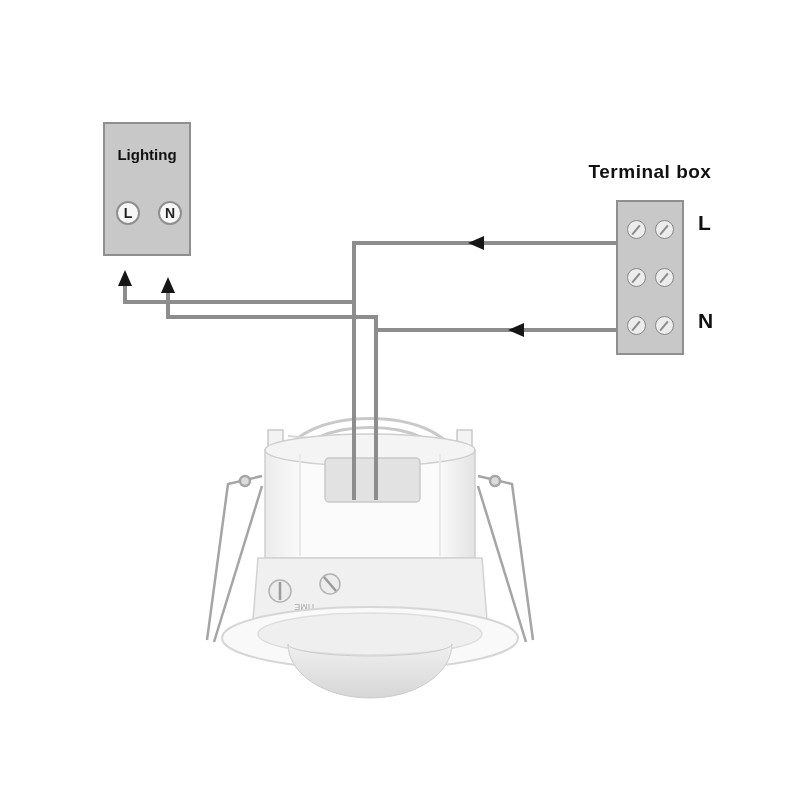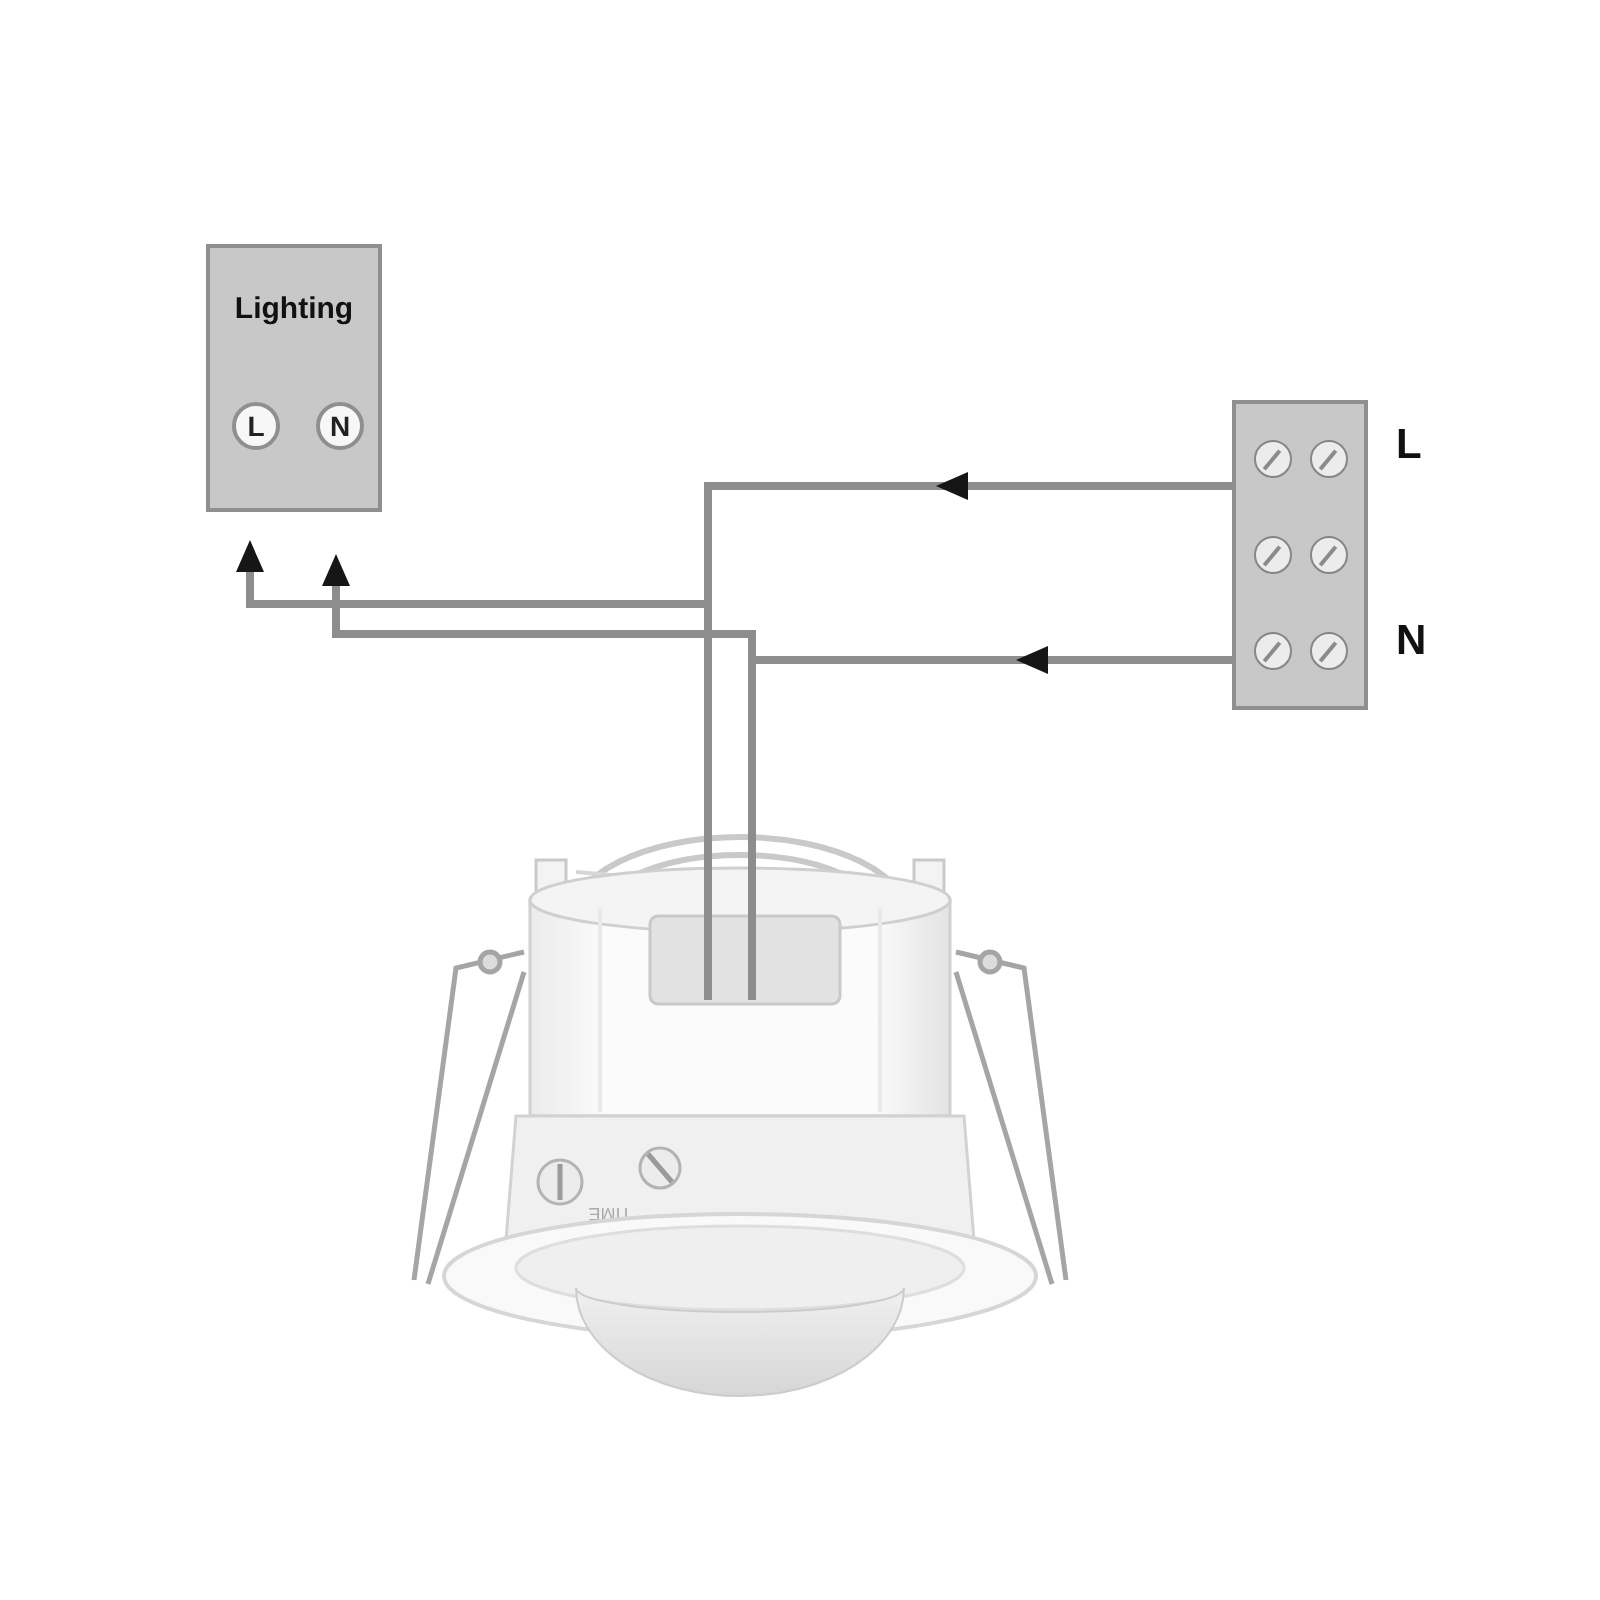--- a/index.html
+++ b/index.html
@@ -133,20 +133,21 @@
     <path d="M 88 256 A 82 54 0 0 0 252 256 A 82 12 0 0 1 88 256 Z" fill="url(#domeGrad)" stroke="#cccccc" stroke-width="1"></path>
   </svg>
 
 
   <div class="gbox lighting-box">
     <div class="lighting-label">Lighting</div>
     <div class="term-circle tc-l">L</div>
     <div class="term-circle tc-n">N</div>
   </div>
 
+  <div class="title-terminal">Terminal box</div>
   <div class="gbox terminal-box">
     <div class="screw-row row-1">
       <div class="screw"></div>
       <div class="screw"></div>
     </div>
     <div class="screw-row row-2">
       <div class="screw"></div>
       <div class="screw"></div>
     </div>
     <div class="screw-row row-3">

